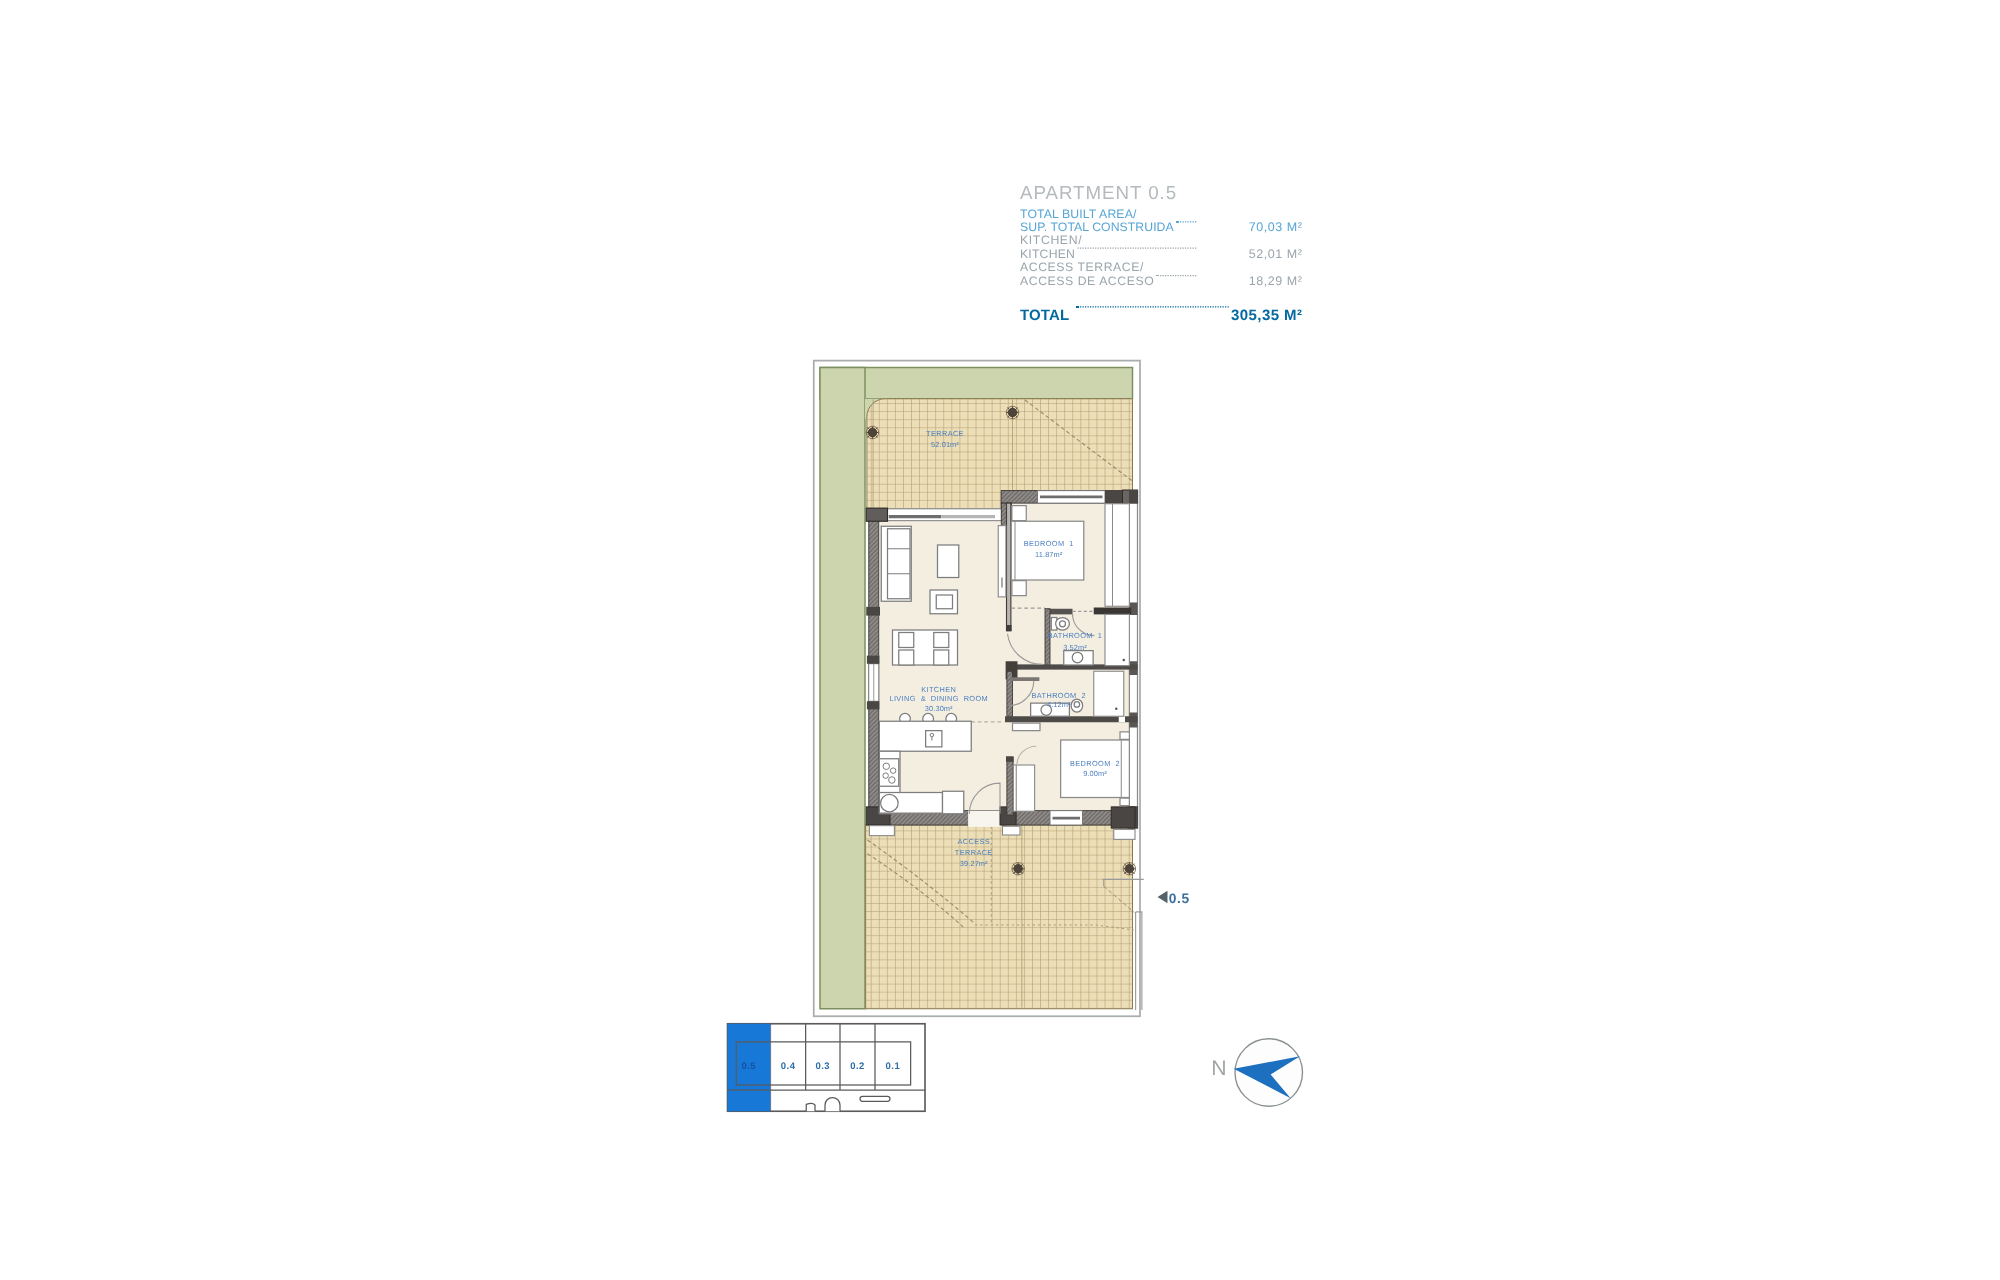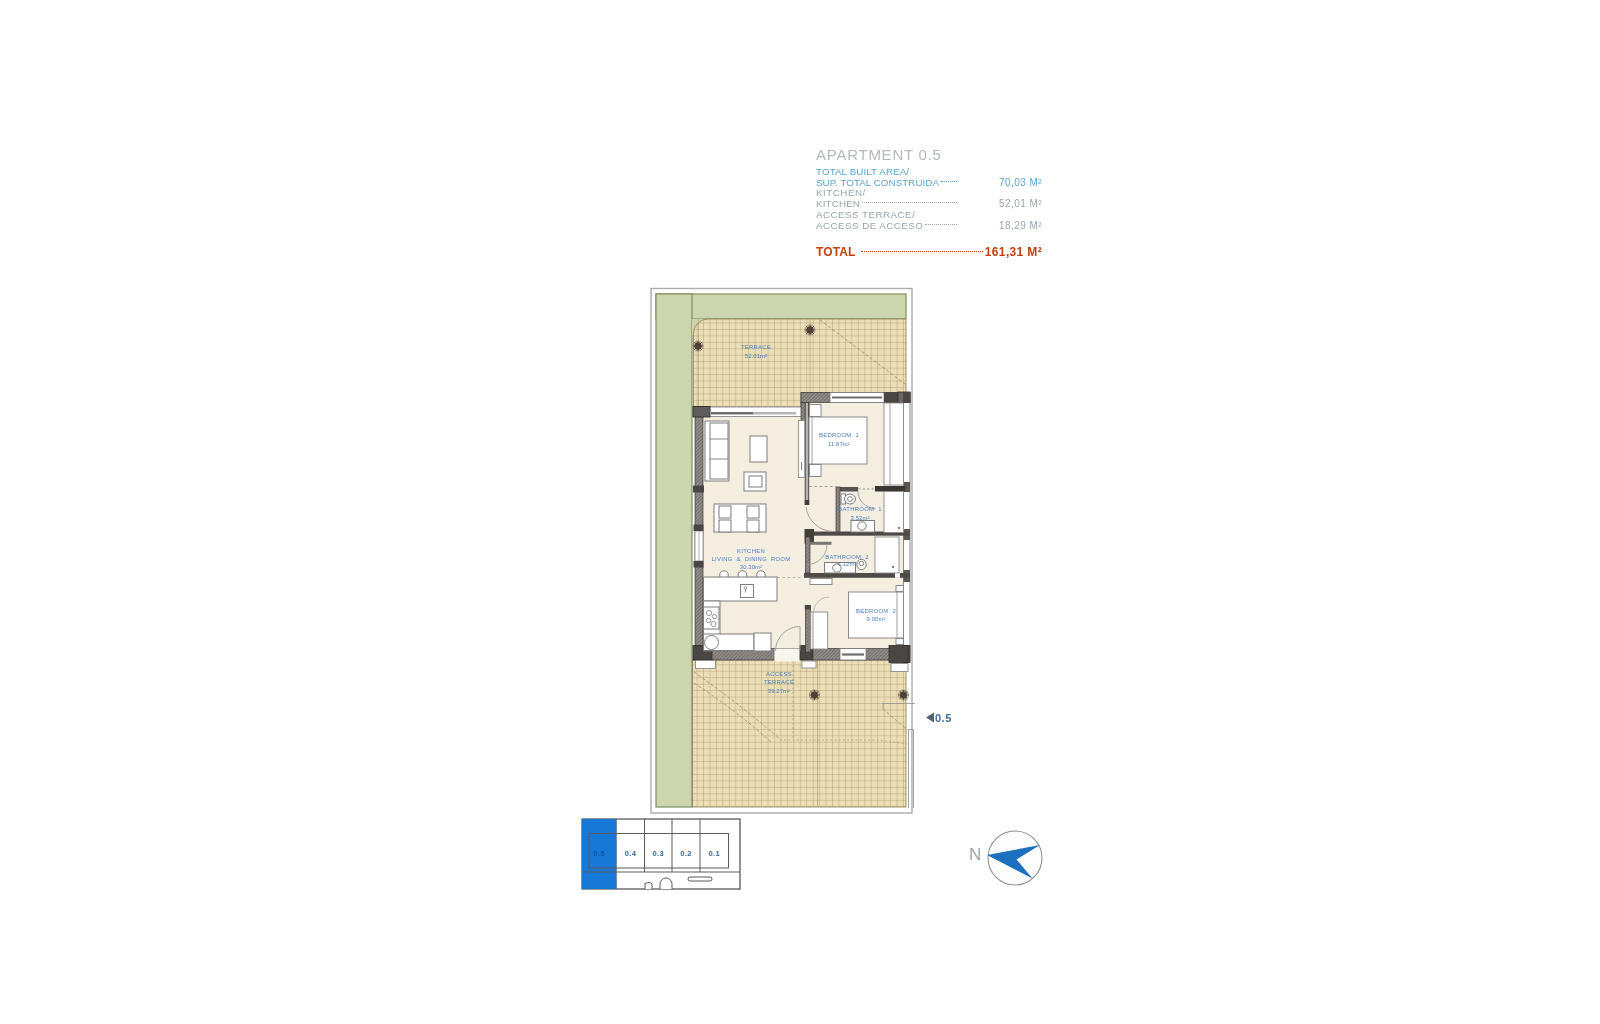--- a/index.html
+++ b/index.html
@@ -1,18 +1,18 @@
 <!DOCTYPE html>
 <html><head>
 <meta charset="utf-8">
 <style>
   html,body{margin:0;padding:0;background:#fff;width:1600px;height:1024px;overflow:hidden;}
   body{font-family:"Liberation Sans",sans-serif;position:relative;}
   .t{position:absolute;white-space:nowrap;line-height:1;}
-  .row{position:absolute;display:flex;align-items:center;left:816px;width:226px;}
+  .row{position:absolute;display:flex;align-items:flex-start;left:816px;width:226px;}
   .row .lead{flex:1;border-bottom:1.6px dotted currentColor;margin:0 2px 1px 2px;}
   .blue{color:#57a5d5;}
   .gray{color:#9aa5ac;}
   .val{font-size:10px;letter-spacing:0.45px;margin-left:40px;}
 </style>
 </head>
 <body>
 
 <div class="t" style="left:816px;top:147px;font-size:15px;letter-spacing:0.75px;color:#b4babd;">APARTMENT 0.5</div>
 
@@ -30,24 +30,24 @@
     <span class="val">52,01 M²</span>
   </div>
 
 <div class="t gray" style="left:816px;top:209.7px;font-size:9.8px;letter-spacing:0.45px;">ACCESS TERRACE/</div>
 <div class="row gray" style="top:219.8px;font-size:9.8px;letter-spacing:0.45px;">
     <span>ACCESS DE ACCESO</span>
     <span class="lead"></span>
     <span class="val">18,29 M²</span>
   </div>
 
-<div class="row" style="top:244.7px;font-size:12px;letter-spacing:0.1px;color:#c2410c;font-weight:bold;">
+<div class="row" style="top:244.7px;font-size:12px;letter-spacing:0.1px;color:#0369a1;font-weight:bold;">
     <span>TOTAL&nbsp;</span>
     <span class="lead"></span>
-    <span style="letter-spacing:0.35px;">161,31 M²</span>
+    <span style="letter-spacing:0.35px;">305,35 M²</span>
   </div>
 
 <svg width="1600" height="1024" viewBox="0 0 1600 1024" style="position:absolute;left:0;top:0;">
 <defs>
   <pattern id="grid" patternUnits="userSpaceOnUse" width="6.45" height="6.45">
     <rect width="6.45" height="6.45" fill="#ecdeb6"></rect>
     <path d="M0 0H6.45M0 0V6.45" stroke="#a28e66" stroke-width="0.8" fill="none" opacity="0.9"></path>
   </pattern>
   <pattern id="hatch" patternUnits="userSpaceOnUse" width="3.5" height="3.5">
     <rect width="3.5" height="3.5" fill="#8f8c89"></rect>

